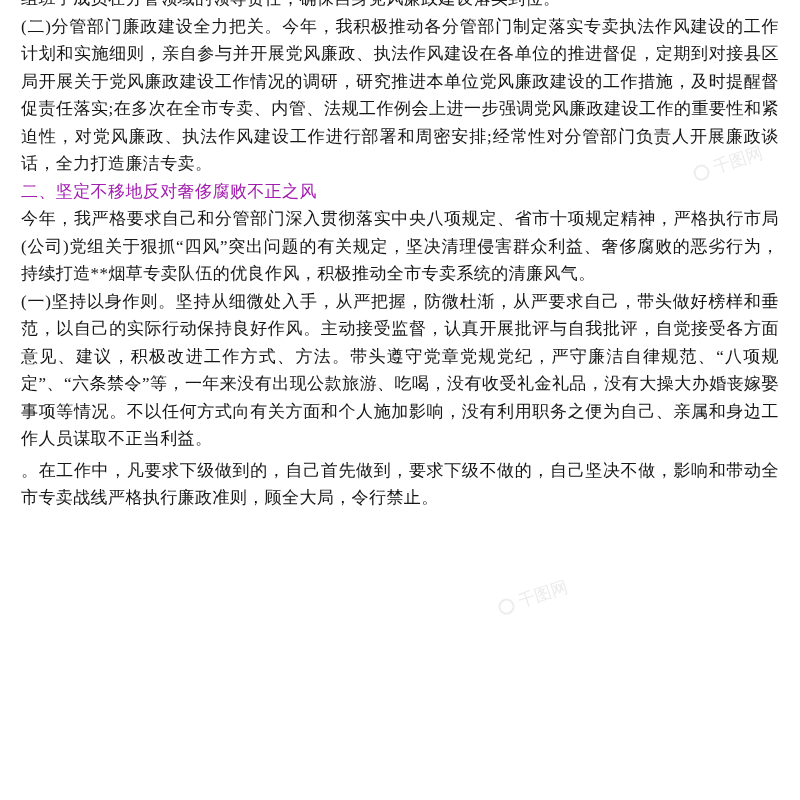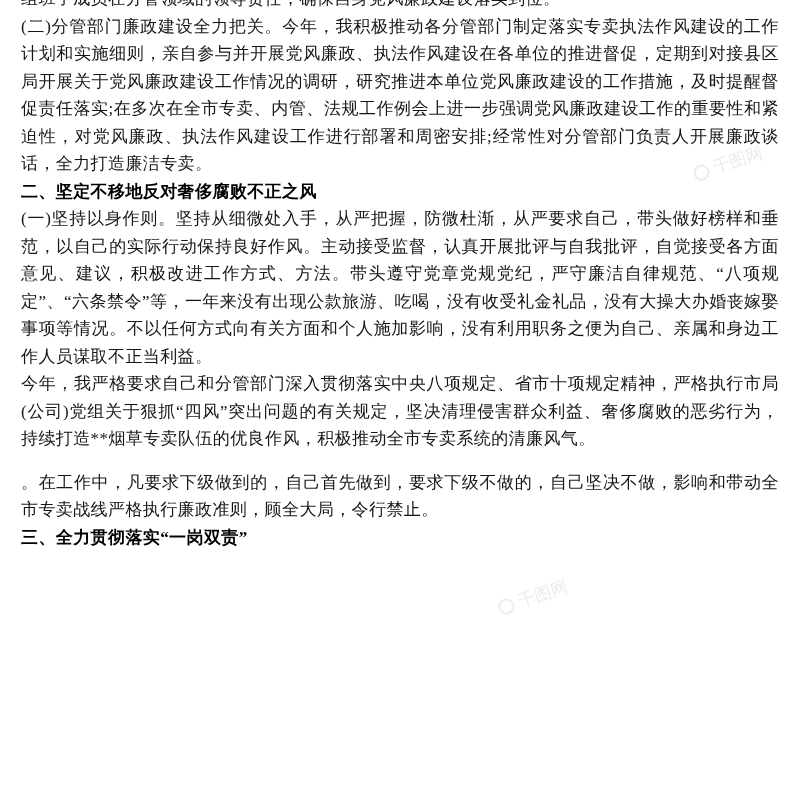--- a/index.html
+++ b/index.html
@@ -26,25 +26,25 @@
     margin: 0;
     font-size: 17px;
     line-height: 27.5px;
     color: #161616;
     text-align: justify;
     text-justify: inter-ideograph;
     letter-spacing: 0.4px;
     word-break: break-all;
   }
   .par.heading {
-    font-weight: bold;
-    color: #000000;
+    font-weight: normal;
+    color: #a21caf;
   }
   .par.continuation {
-    margin-top: 16px;
+    margin-top: 4px;
   }
   .watermark {
     position: absolute;
     display: flex;
     align-items: center;
     gap: 5px;
     transform: rotate(-18deg);
     opacity: 0.35;
     pointer-events: none;
     color: #c7c7c7;
@@ -62,24 +62,23 @@
   .wm-1 { left: 692px; top: 152px; }
   .wm-2 { left: 497px; top: 586px; }
 </style>
 </head>
 <body>
 
 <div class="doc">
   <p class="par">组班子成员在分管领域的领导责任，确保自身党风廉政建设落实到位。</p>
   <p class="par">(二)分管部门廉政建设全力把关。今年，我积极推动各分管部门制定落实专卖执法作风建设的工作计划和实施细则，亲自参与并开展党风廉政、执法作风建设在各单位的推进督促，定期到对接县区局开展关于党风廉政建设工作情况的调研，研究推进本单位党风廉政建设的工作措施，及时提醒督促责任落实;在多次在全市专卖、内管、法规工作例会上进一步强调党风廉政建设工作的重要性和紧迫性，对党风廉政、执法作风建设工作进行部署和周密安排;经常性对分管部门负责人开展廉政谈话，全力打造廉洁专卖。</p>
   <p class="par heading">二、坚定不移地反对奢侈腐败不正之风</p>
+  <p class="par">今年，我严格要求自己和分管部门深入贯彻落实中央八项规定、省市十项规定精神，严格执行市局(公司)党组关于狠抓“四风”突出问题的有关规定，坚决清理侵害群众利益、奢侈腐败的恶劣行为，持续打造**烟草专卖队伍的优良作风，积极推动全市专卖系统的清廉风气。</p>
   <p class="par">(一)坚持以身作则。坚持从细微处入手，从严把握，防微杜渐，从严要求自己，带头做好榜样和垂范，以自己的实际行动保持良好作风。主动接受监督，认真开展批评与自我批评，自觉接受各方面意见、建议，积极改进工作方式、方法。带头遵守党章党规党纪，严守廉洁自律规范、“八项规定”、“六条禁令”等，一年来没有出现公款旅游、吃喝，没有收受礼金礼品，没有大操大办婚丧嫁娶事项等情况。不以任何方式向有关方面和个人施加影响，没有利用职务之便为自己、亲属和身边工作人员谋取不正当利益。</p>
-  <p class="par">今年，我严格要求自己和分管部门深入贯彻落实中央八项规定、省市十项规定精神，严格执行市局(公司)党组关于狠抓“四风”突出问题的有关规定，坚决清理侵害群众利益、奢侈腐败的恶劣行为，持续打造**烟草专卖队伍的优良作风，积极推动全市专卖系统的清廉风气。</p>
   <p class="par continuation">。在工作中，凡要求下级做到的，自己首先做到，要求下级不做的，自己坚决不做，影响和带动全市专卖战线严格执行廉政准则，顾全大局，令行禁止。</p>
-  <p class="par heading">三、全力贯彻落实“一岗双责”</p>
 </div>
 
 <div class="watermark wm-1">
   <span class="wm-logo"></span>
   <span>千图网</span>
 </div>
 <div class="watermark wm-2">
   <span class="wm-logo"></span>
   <span>千图网</span>
 </div>

